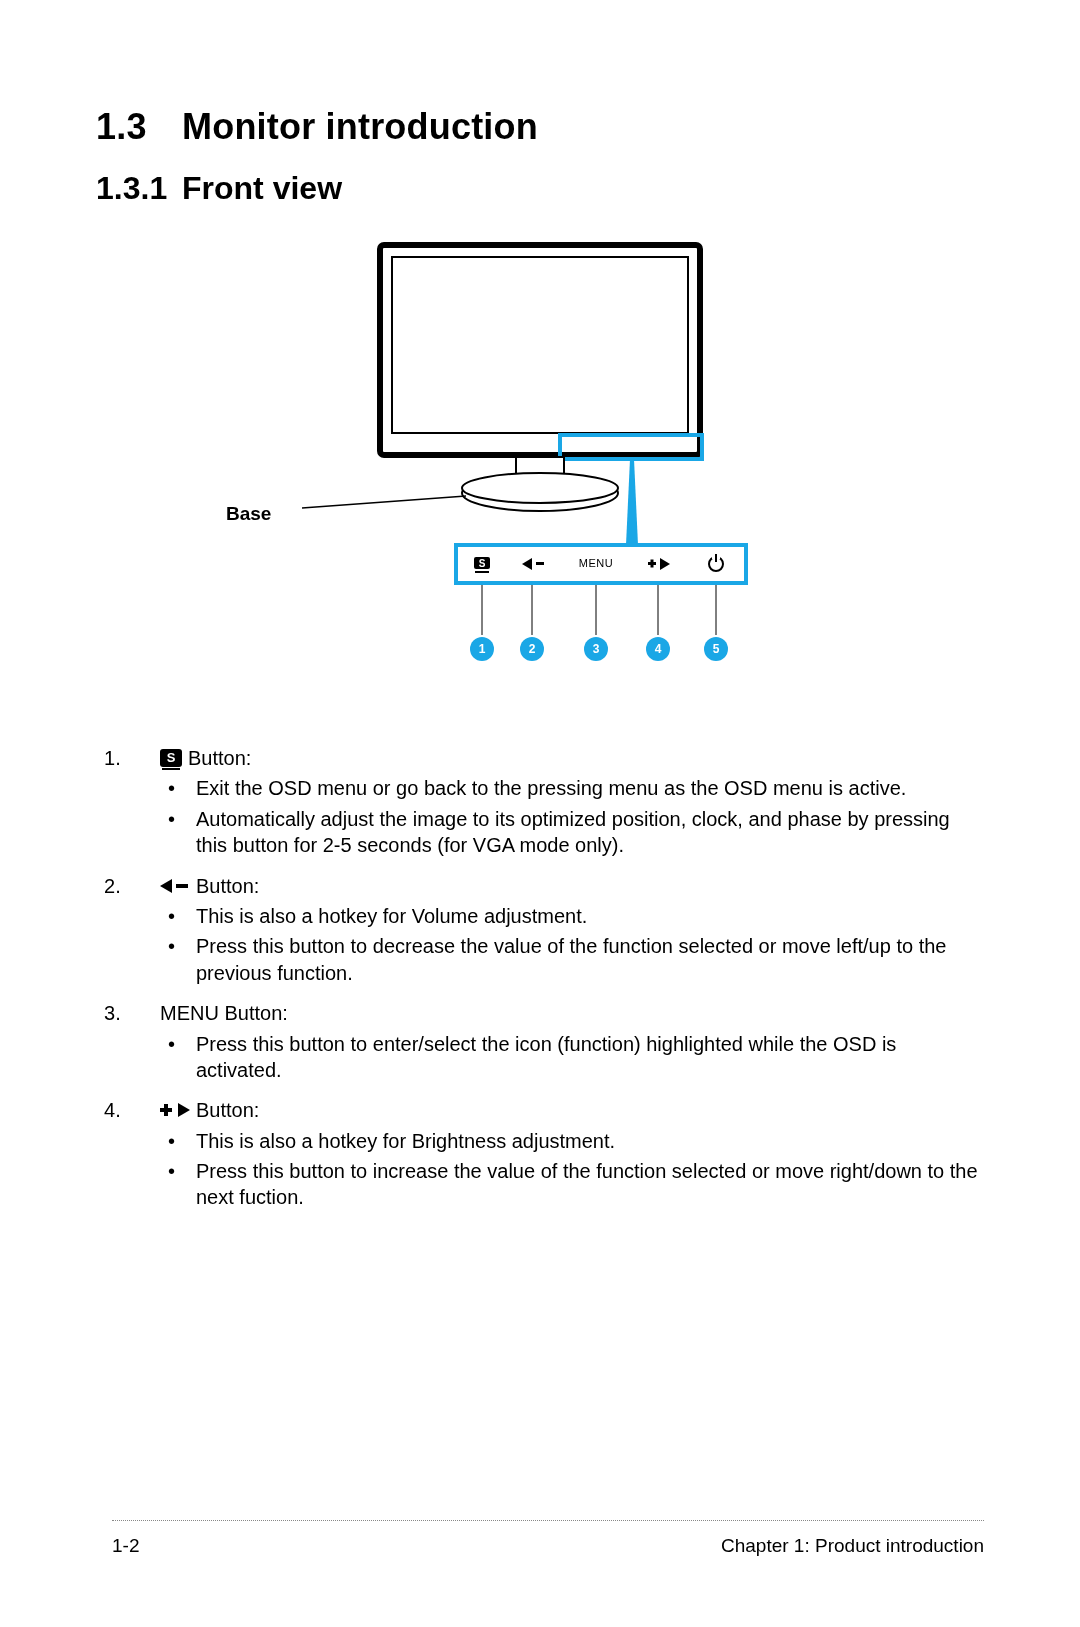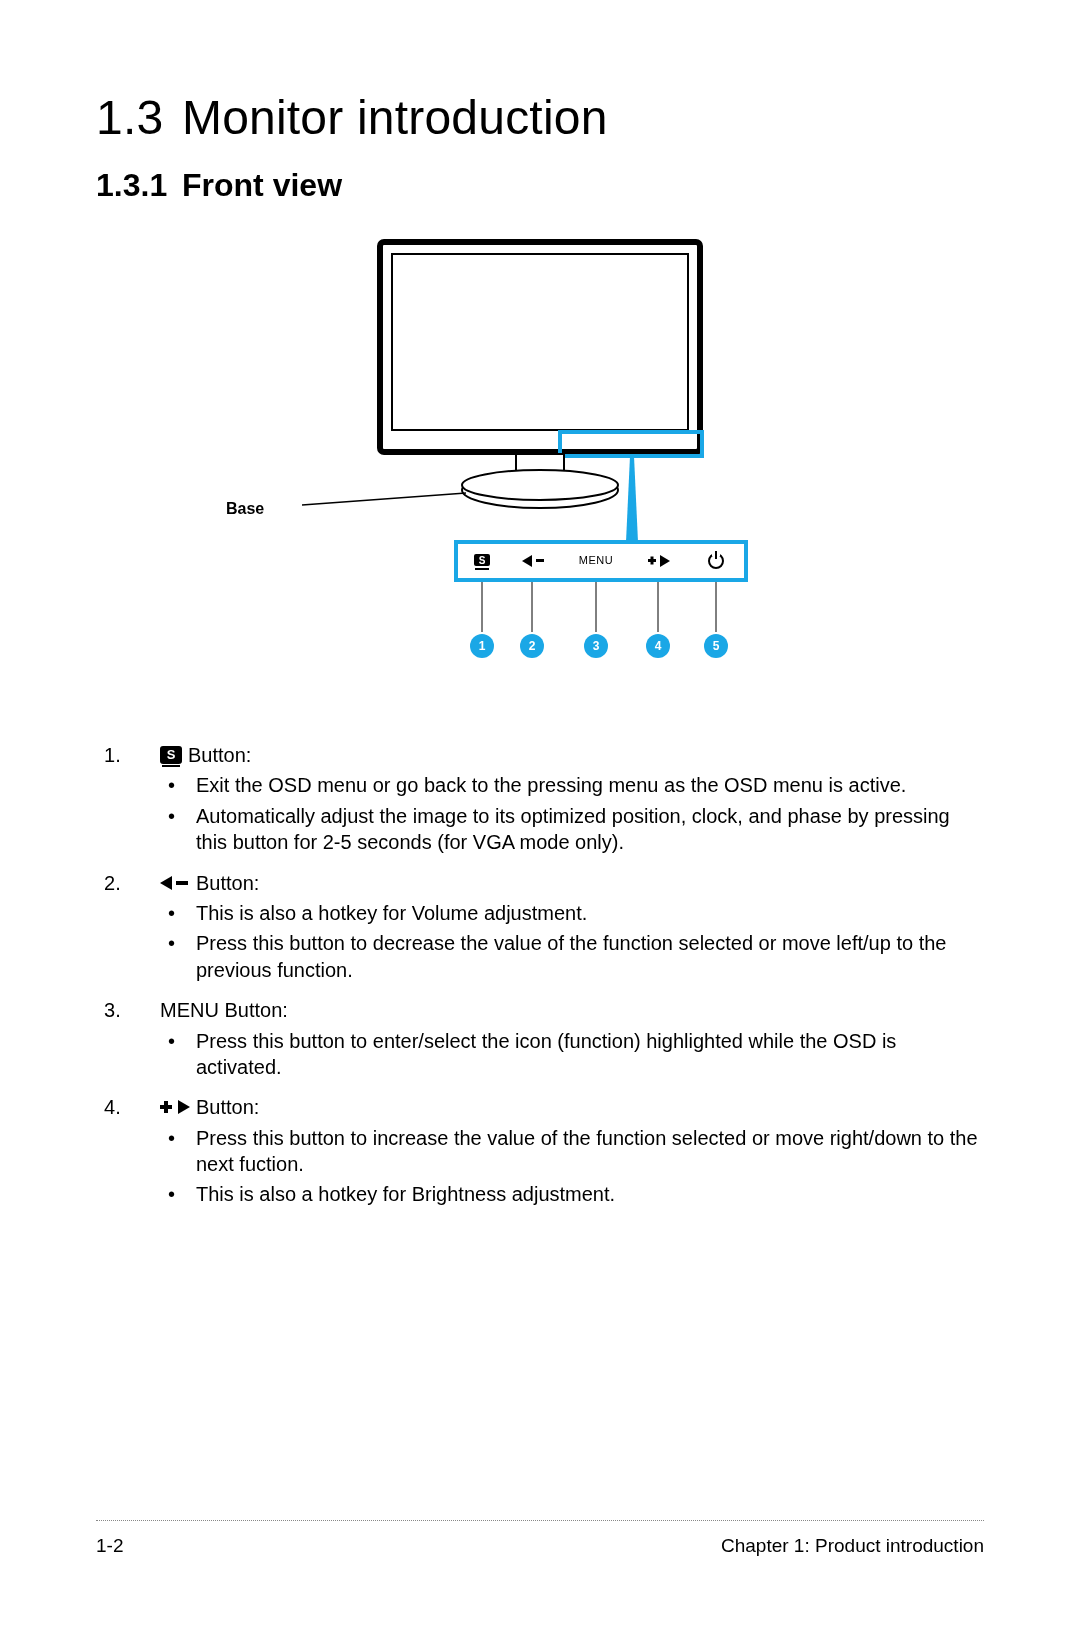--- a/index.html
+++ b/index.html
@@ -1,37 +1,37 @@
 <!DOCTYPE html>
 <html><head>
 <meta charset="utf-8">
 <style>
   * { box-sizing: border-box; margin: 0; padding: 0; }
   html, body { width: 1080px; height: 1627px; background: #fff; font-family: Arial, Helvetica, sans-serif; color: #000; }
   .page { position: relative; width: 1080px; height: 1627px; padding: 90px 96px 0 96px; }
-  .h1 { font-size: 48px; font-weight: 400; letter-spacing: .2px; }
+  .h1 { font-size: 36px; font-weight: 700; letter-spacing: .2px; margin-top: 16px; }
   .h1 .num { display:inline-block; width: 86px; }
   .h2 { font-size: 32px; font-weight: 700; margin-top: 22px; }
   .h2 .num { display:inline-block; width: 86px; }
   .diagram-wrap { position: relative; width: 100%; height: 480px; margin-top: 28px; }
   .diagram-wrap svg { position:absolute; left: 50%; transform: translateX(-50%); }
   .ol { margin-top: 30px; padding-left: 0; list-style: none; counter-reset: item; font-size: 20px; line-height: 1.32; }
   .ol > li { position: relative; padding-left: 64px; margin-bottom: 14px; }
   .ol > li::before { counter-increment: item; content: counter(item) "."; position:absolute; left: 8px; top:0; }
   .ul { list-style: none; padding-left: 0; }
   .ul > li { position: relative; padding-left: 36px; margin-top: 4px; }
   .ul > li::before { content: "•"; position:absolute; left: 8px; top:0; }
   .li-head { display:flex; align-items:center; gap:6px; }
   .icon-inline { display:inline-flex; align-items:center; justify-content:center; }
   .s-badge { width:22px; height:18px; background:#000; color:#fff; font-weight:700; border-radius:3px; font-size:13px; line-height:18px; text-align:center; position:relative; }
   .s-badge::after{ content:""; position:absolute; left:2px; right:2px; bottom:-3px; height:2px; background:#000;}
-  .footer { position:absolute; left:96px; right:96px; bottom:70px; }
+  .footer { position:absolute; left:112px; right:96px; bottom:70px; }
   .footer hr { border:none; border-top:1px dotted #888; margin-bottom:14px;}
   .footer-row { display:flex; justify-content:space-between; font-size:19px; }
-  .base-label { position:absolute; font-size:16px; font-weight:700; }
+  .base-label { position:absolute; font-size:19px; font-weight:700; }
   .callout-num { fill:#fff; font-size:12px; font-weight:700; text-anchor:middle; font-family:Arial; }
 </style>
 </head>
 <body>
 
 <div class="page">
 
   <div class="h1">
     <span class="num">1.3</span><span>Monitor introduction</span>
   </div>
@@ -156,22 +156,22 @@
         <span class="icon-inline">
           <svg width="30" height="16" viewBox="0 0 30 16">
               <rect x="0" y="6" width="12" height="4" fill="#000"></rect>
               <rect x="4" y="2" width="4" height="12" fill="#000"></rect>
               <polygon points="30,8 18,1 18,15" fill="#000"></polygon>
             </svg>
         </span>
         <span>Button:</span>
       </div>
       <ul class="ul">
+        <li>This is also a hotkey for Brightness adjustment.</li>
         <li>Press this button to increase the value of the function selected or move right/down to the next fuction.</li>
-        <li>This is also a hotkey for Brightness adjustment.</li>
       </ul>
     </li>
   </ol>
 
   <div class="footer">
     <hr>
     <div class="footer-row">
       <span>1-2</span>
       <span>Chapter 1: Product introduction</span>
     </div>

